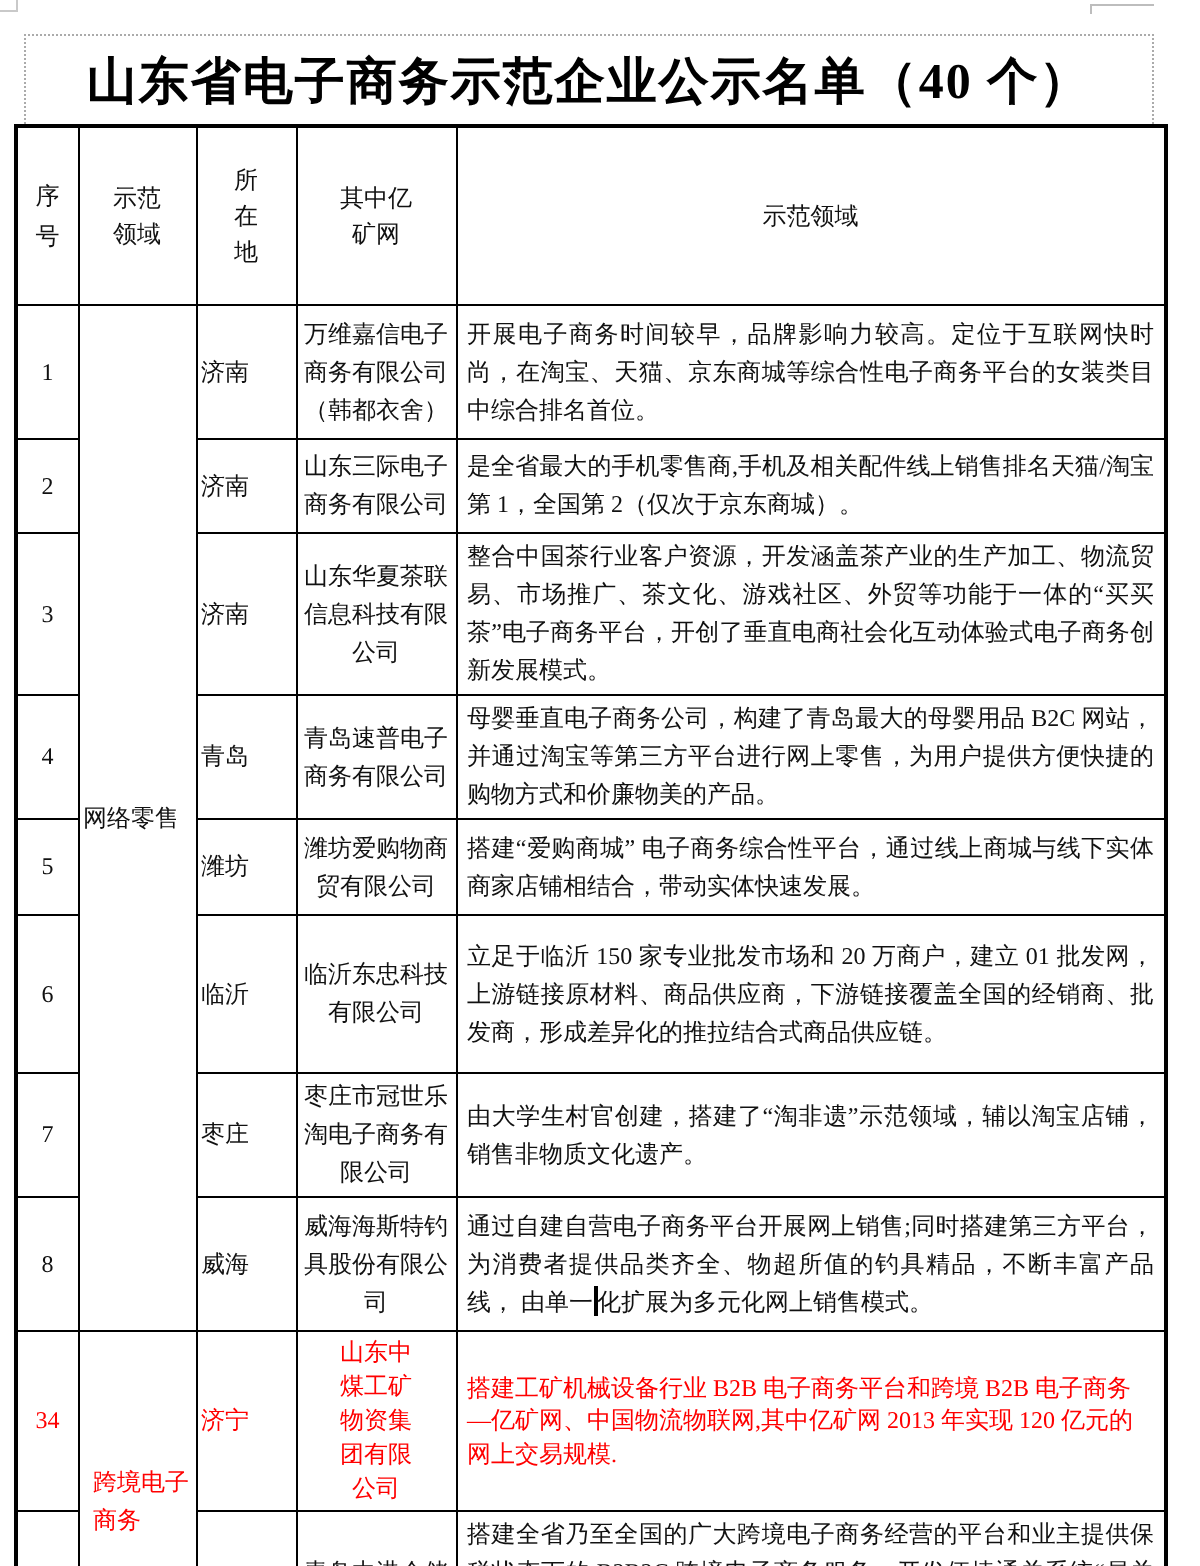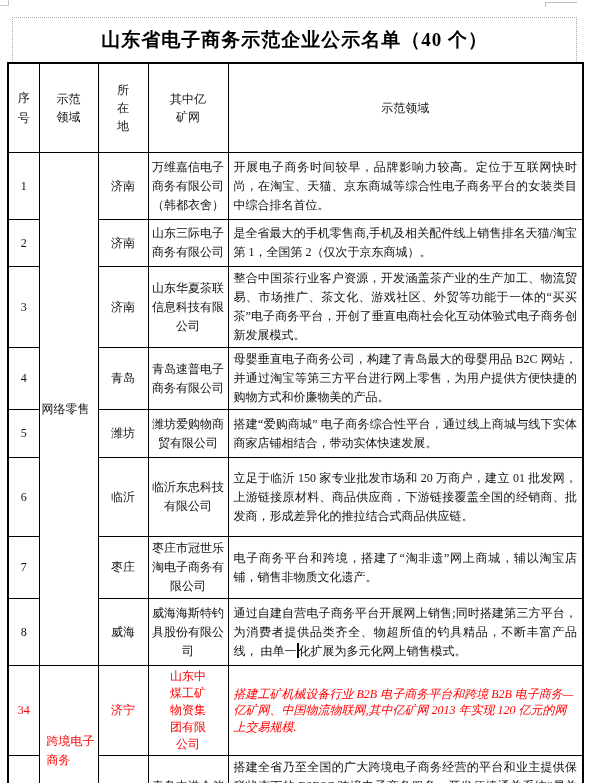--- a/index.html
+++ b/index.html
@@ -24,48 +24,48 @@
 
   
   .title-box {
     position: absolute; left: 12px; top: 17px; width: 565px; height: 45px;
     border-top: 1px dotted #ababab;
     border-left: 1px dotted #ababab;
     border-right: 1px dotted #ababab;
     display: flex; align-items: center; justify-content: center;
   }
   .doc-title {
-    font-size: 19px; font-weight: bold; color: #000;
+    font-size: 25px; font-weight: bold; color: #000;
     letter-spacing: 1px; white-space: nowrap;
   }
 
   table.roster {
     position: absolute; left: 7px; top: 62px; width: 575px;
     border-collapse: collapse; table-layout: fixed;
     border: 2px solid #000;
   }
   table.roster td, table.roster th {
     border: 1px solid #000;
     font-size: 12px; font-weight: normal;
     vertical-align: middle;
     overflow: hidden;
   }
   th.hdr { font-weight: bold; text-align: center; font-size: 12.5px; line-height: 18px; padding: 17px; }
   th.hdr-no { padding: 2px 7px; word-break: break-all; line-height: 20px; }
 
   td.c-no   { text-align: center; font-size: 13px; font-family: "Liberation Serif", serif; }
   td.c-field{ text-align: left; padding: 2px; line-height: 19px; font-family: Liberation Serif, serif; }
-  td.c-loc  { text-align: center; padding: 2px; }
+  td.c-loc  { text-align: left; padding: 2px; }
   td.c-name { text-align: center; padding: 2px 0; line-height: 19px; }
   td.c-feat { text-align: justify; padding: 2px 5px; line-height: 19px; margin-top: 15px; }
 
   
   .red { color: #ff0000; font-weight: bold; }
   td.c-name-red { text-align: center; padding: 2px 21px; line-height: 17px; font-size: 13.5px; }
-  td.c-feat-red { text-align: left; padding: 2px 5px; line-height: 16.5px; font-style: italic; }
+  td.c-feat-red { text-align: left; padding: 2px 5px; line-height: 16.5px; }
   td.c-field-cb { text-align: left; padding: 2px 2px 2px 7px; line-height: 19px; }
 
   .caret {
     display: inline-block; width: 2px; height: 15px;
     background: #000; vertical-align: -3px;
   }
 </style>
 </head>
 <body>
 
@@ -136,21 +136,21 @@
       <td class="c-no">6</td>
       <td class="c-loc">临沂</td>
       <td class="c-name">临沂东忠科技有限公司</td>
       <td class="c-feat">立足于临沂 150 家专业批发市场和 20 万商户，建立 01 批发网，上游链接原材料、商品供应商，下游链接覆盖全国的经销商、批发商，形成差异化的推拉结合式商品供应链。</td>
     </tr>
 
     <tr style="height:62px">
       <td class="c-no">7</td>
       <td class="c-loc">枣庄</td>
       <td class="c-name">枣庄市冠世乐淘电子商务有限公司</td>
-      <td class="c-feat">电子商务平台和跨境，搭建了“淘非遗”网上商城，辅以淘宝店铺，销售非物质文化遗产。</td>
+      <td class="c-feat">由大学生村官创建，搭建了“淘非遗”示范领域，辅以淘宝店铺，销售非物质文化遗产。</td>
     </tr>
 
     <tr style="height:67px">
       <td class="c-no">8</td>
       <td class="c-loc">威海</td>
       <td class="c-name">威海海斯特钓具股份有限公司</td>
       <td class="c-feat"><span>通过自建自营电子商务平台开展网上销售;同时搭建第三方平台，为消费者提供品类齐全、物超所值的钓具精品，不断丰富产品线， 由单一</span><span class="caret"></span><span>化扩展为多元化网上销售模式。</span></td>
     </tr>
 
     <tr style="height:71px">

